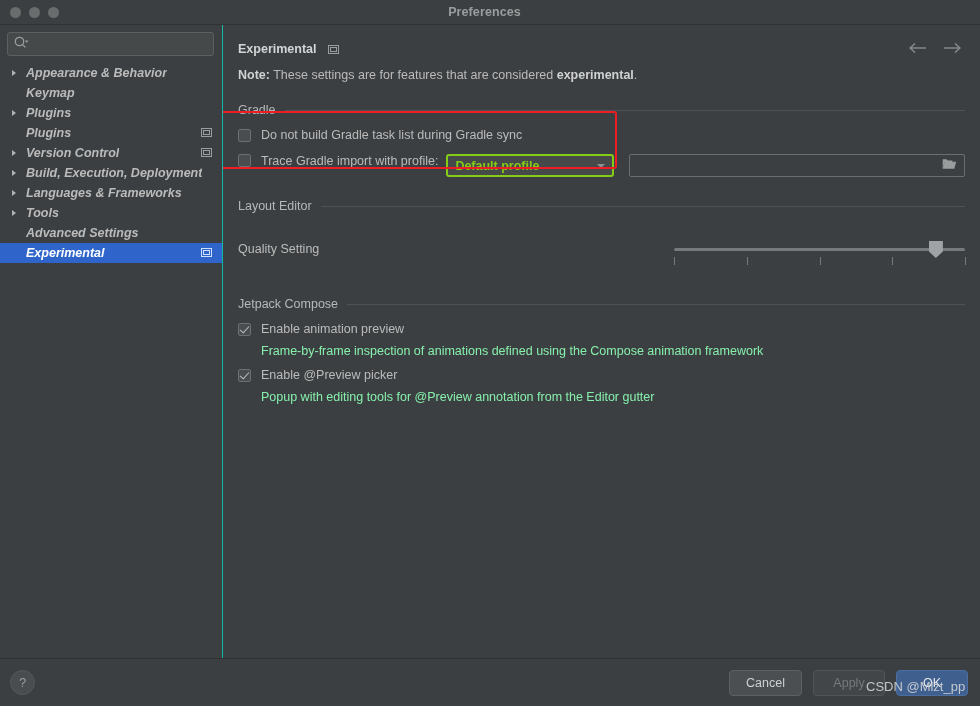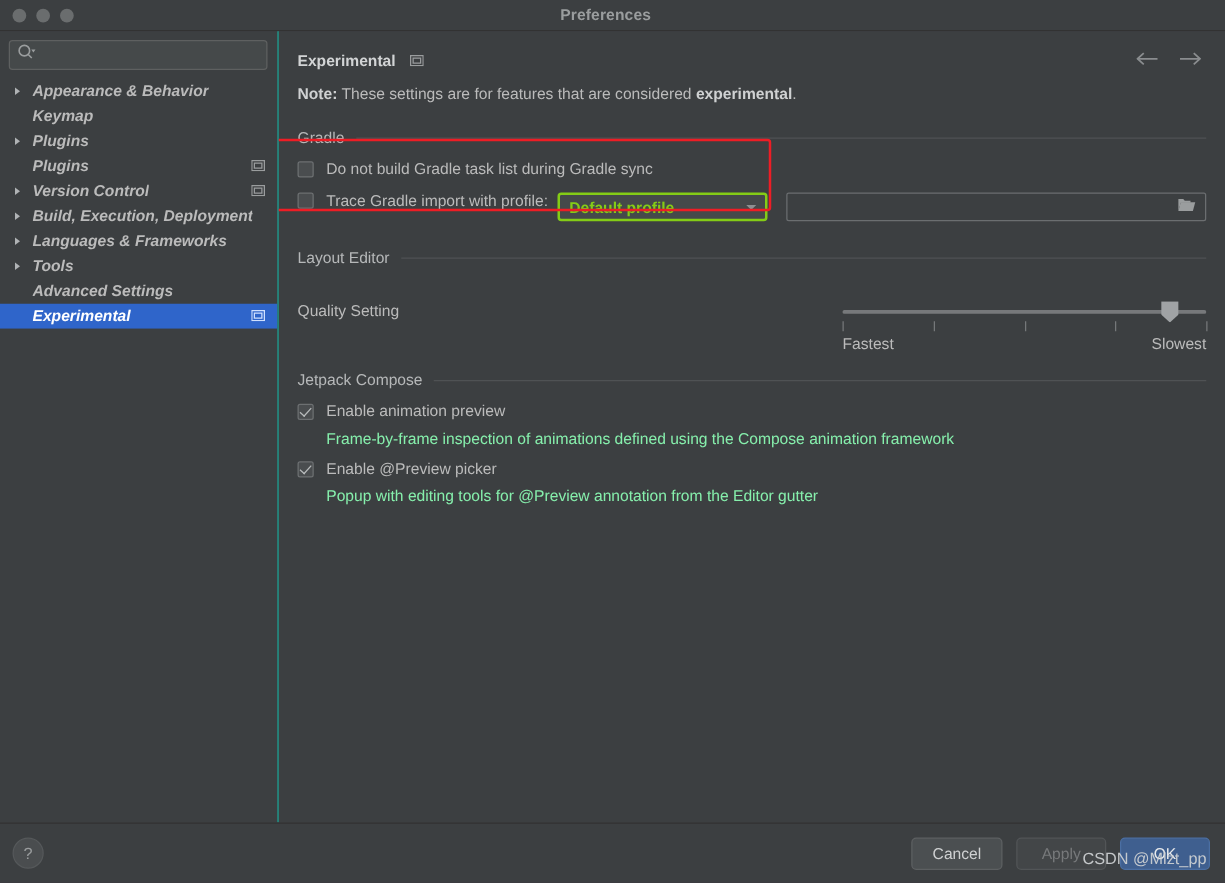--- a/index.html
+++ b/index.html
@@ -557,24 +557,20 @@
           <div class="slider-area">
             <div class="slider-track"></div>
             <div class="slider-ticks">
                 <span class="tick" style="left: 0%;"></span>
                 <span class="tick" style="left: 25%;"></span>
                 <span class="tick" style="left: 50%;"></span>
                 <span class="tick" style="left: 75%;"></span>
                 <span class="tick" style="left: 100%;"></span>
               </div>
             <div class="slider-thumb" style="left: 90%;"></div>
-            <div class="slider-endlabels">
-              <span>Fastest</span>
-              <span>Slowest</span>
-            </div>
           </div>
         </div>
 
         <div class="section-head" style="margin-top:14px;">
           <span>Jetpack Compose</span>
           <span class="rule"></span>
         </div>
 
         <div>
 

